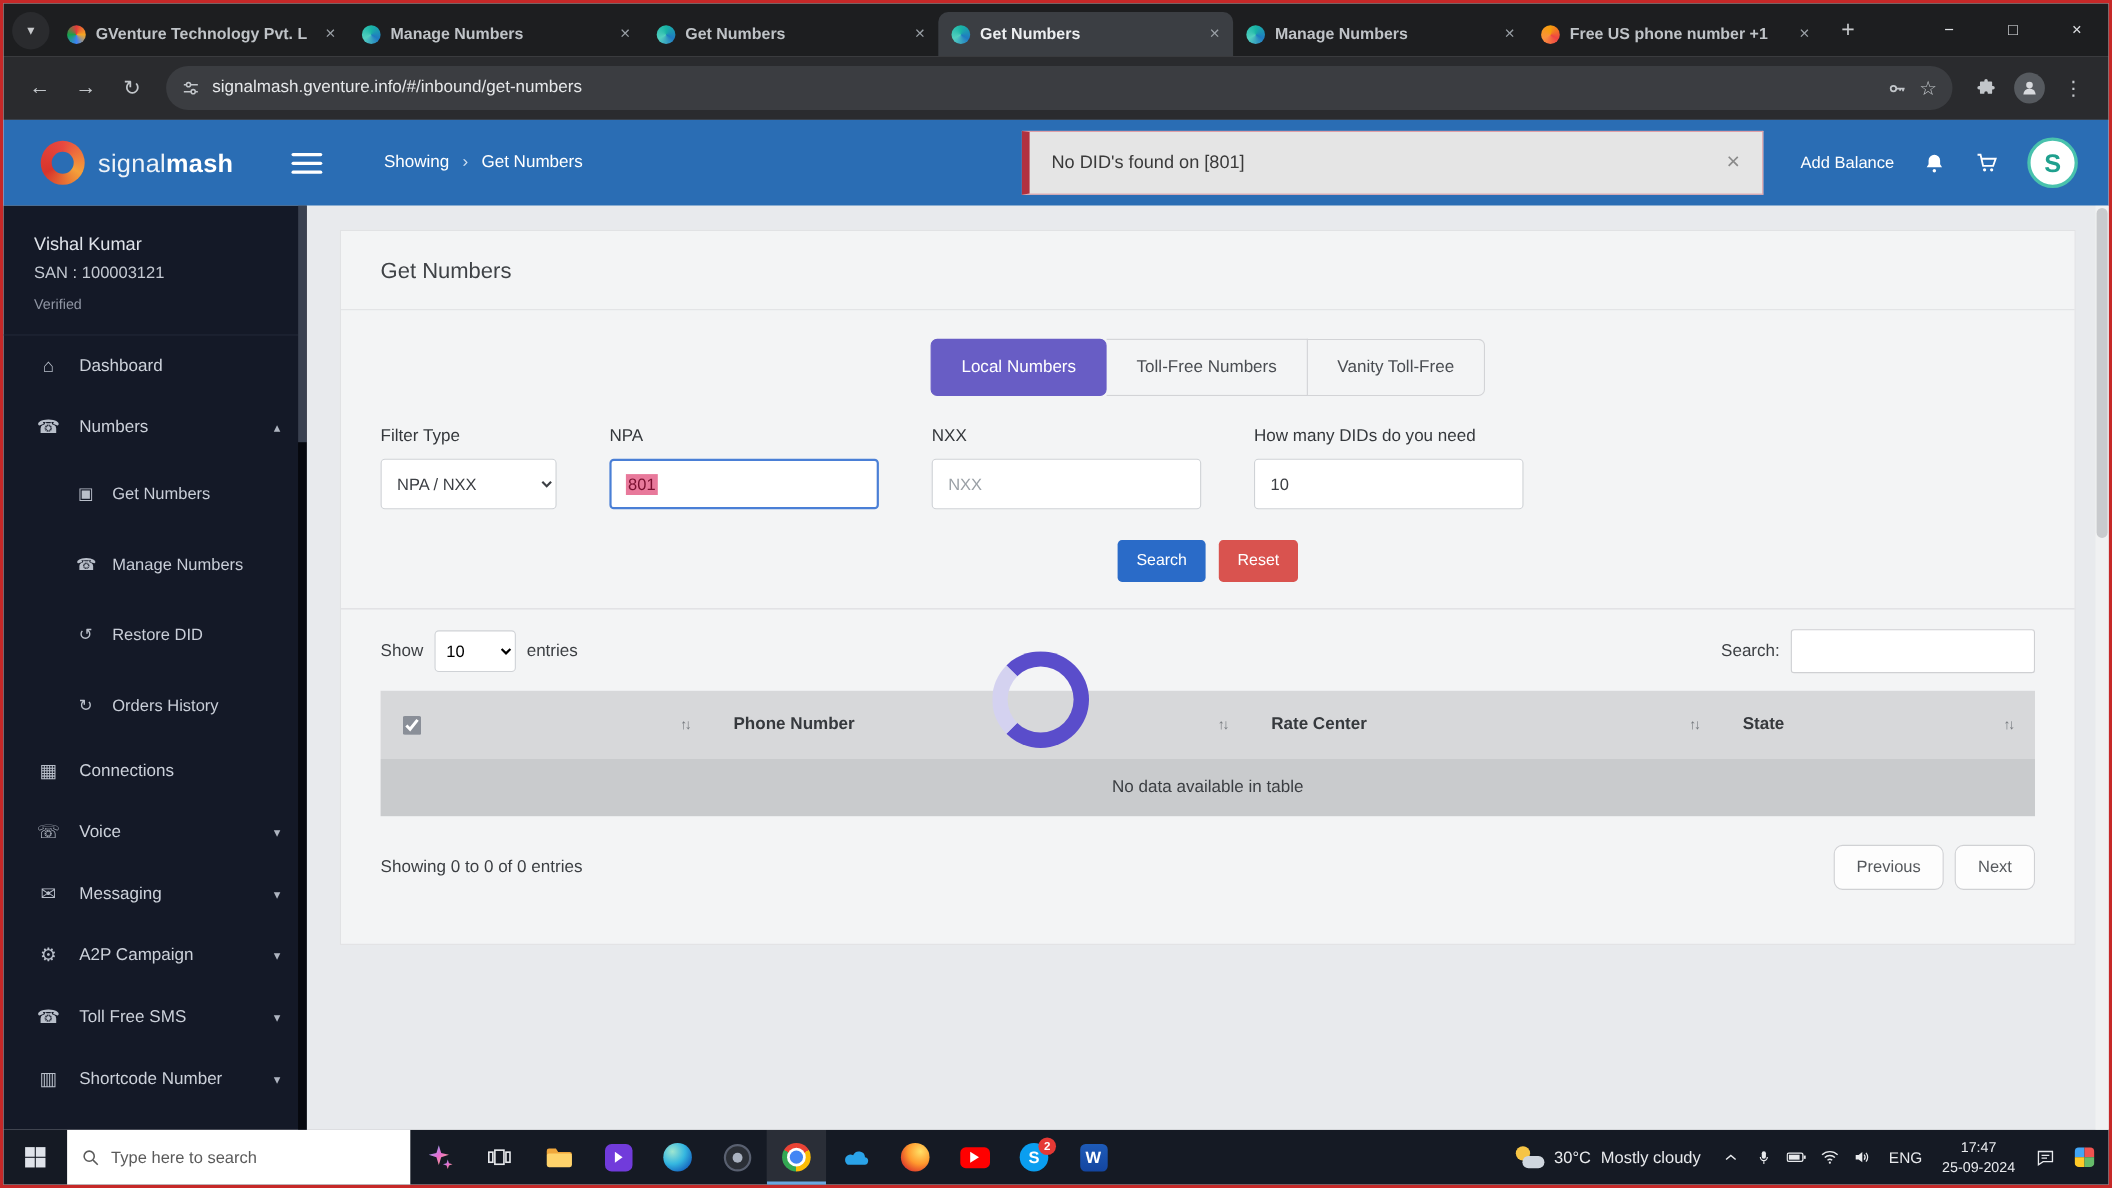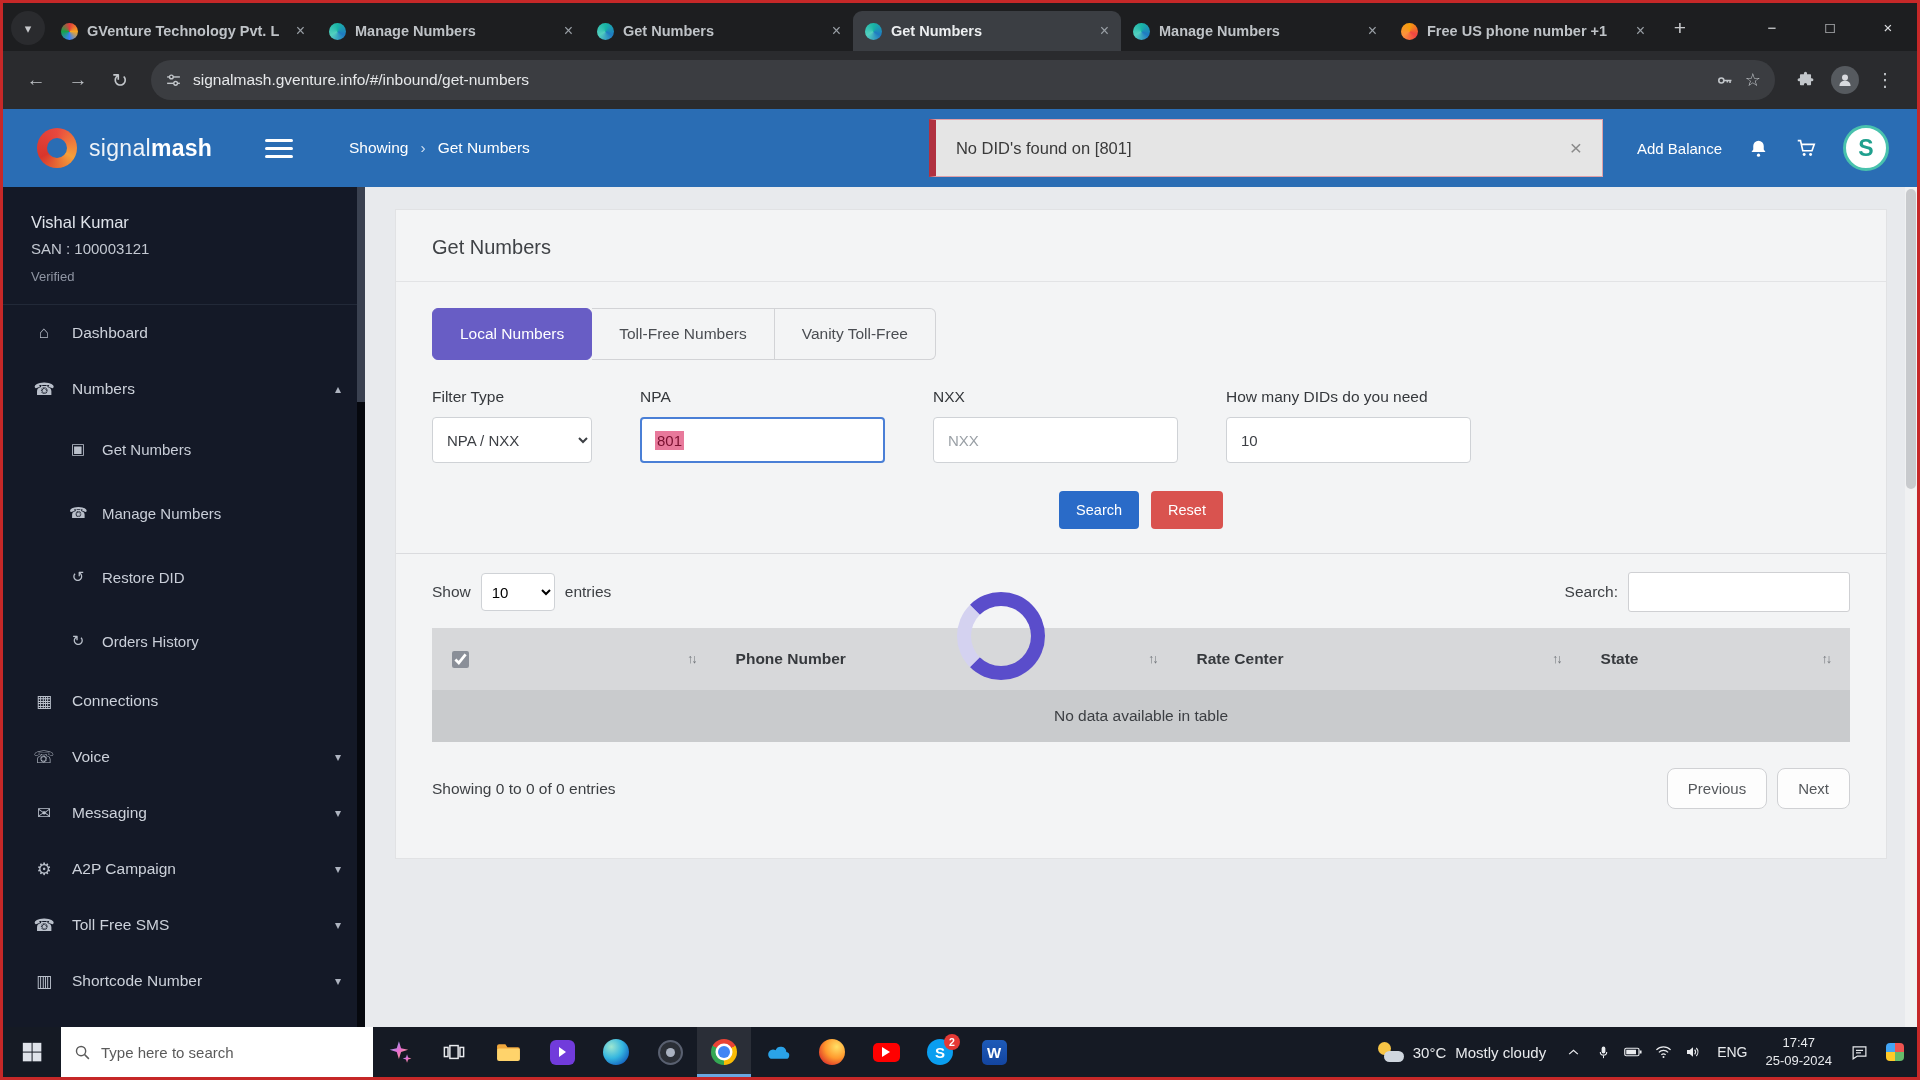--- a/index.html
+++ b/index.html
@@ -56,40 +56,40 @@
   .header-right { display:flex; align-items:center; gap:26px; padding-right:28px; flex-shrink:0; }
   .add-balance { font-size:15px; }
   .hdr-ic { display:grid; place-items:center; }
   .avatar-app { width:46px; height:46px; border-radius:50%; background:#fff; border:3px solid #49c2ad;
                 display:grid; place-items:center; color:#1fa08e; font-weight:bold; font-size:23px; }
 
   
   .body-row { display:flex; height:840px; flex-shrink:0; }
 
   
-  .sidebar { width:362px; background:#141927; position:relative; color:#c6cbd4; flex-shrink:0; overflow:hidden; }
+  .sidebar { width:276px; background:#141927; position:relative; color:#c6cbd4; flex-shrink:0; overflow:hidden; }
   .user { padding:26px 28px 20px; border-bottom:1px solid #222938; }
   .user-name { font-size:16.5px; color:#dfe3ea; }
   .user-san { font-size:15px; color:#c3c8d1; margin-top:8px; }
   .user-status { font-size:13px; color:#8f95a3; margin-top:12px; }
   .nav-item { height:56px; display:flex; align-items:center; gap:17px; padding:0 24px 0 30px; font-size:15.5px; color:#ccd1da; }
   .nav-ic-s { width:22px; text-align:center; color:#b9bfca; font-size:17px; flex-shrink:0; }
   .caret { margin-left:auto; color:#aeb4c0; font-size:12px; }
   .sub-item { height:64px; display:flex; align-items:center; gap:15px; padding-left:66px; font-size:15px; color:#c9ced8; }
   .sub-item .nav-ic-s { font-size:15px; width:18px; }
   .side-scroll { position:absolute; top:0; right:0; width:8px; height:100%; background:#06080e; }
   .side-thumb { position:absolute; top:0; right:0; width:8px; height:215px; background:#3a4150; }
 
   
   .main { flex:1; background:#e8eaed; position:relative; padding:22px 30px 0; overflow:hidden; }
   .main-scroll { position:absolute; top:0; right:0; width:12px; height:100%; background:#f0f1f2; }
   .main-thumb { position:absolute; top:2px; right:1px; width:10px; height:300px; background:#c8cacd; border-radius:5px; }
   .card { background:#f3f4f5; border:1px solid #e1e2e4; height:650px; position:relative; }
   .card-h { padding:26px 36px 22px; font-size:20px; color:#3f4246; border-bottom:1px solid #e2e3e5; }
-  .tabs-row { padding:26px 36px 4px; display:flex; }
+  .tabs-row { padding:26px 36px 4px; display:flex;justify-content:center; }
   .seg { height:52px; padding:0 27px; font-size:15.5px; color:#4a4d52; background:transparent;
          border:1px solid #d2d3d6; cursor:pointer; font-family:inherit; }
   .seg.first { border-radius:6px 0 0 6px; }
   .seg.last { border-radius:0 6px 6px 0; border-left:none; }
   .seg.mid { border-left:none; }
   .seg.active { background:#685dc5; border-color:#685dc5; color:#fff; border-radius:6px; }
   .filters { padding:24px 36px 0; display:flex; gap:48px; }
   .fcol { display:flex; flex-direction:column; }
   .flabel { font-size:15.5px; color:#35383c; margin-bottom:11px; }
   .fselect { width:160px; height:46px; border:1px solid #cfd2d6; border-radius:4px; background:#fff;

